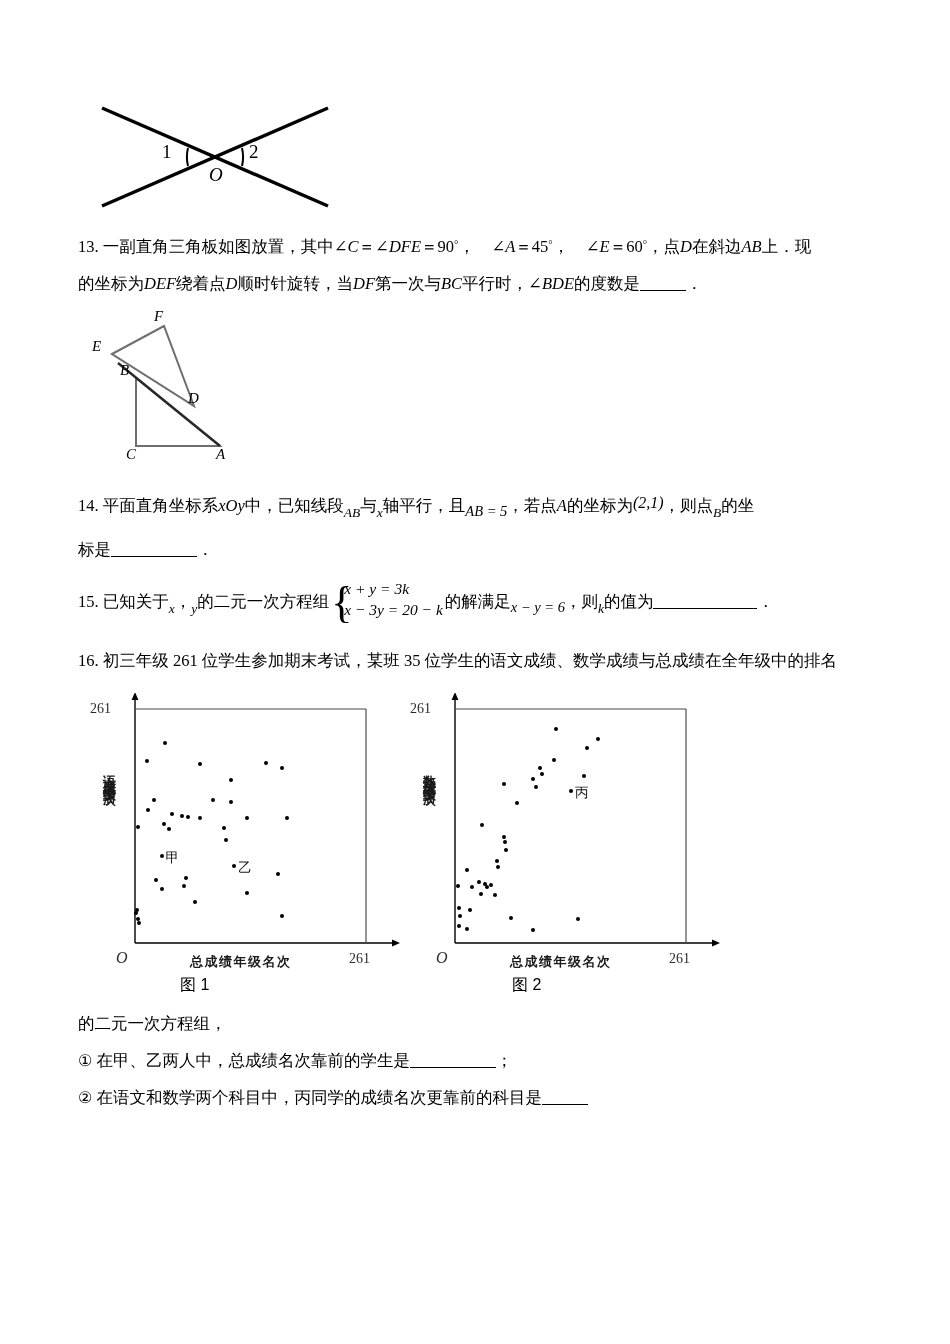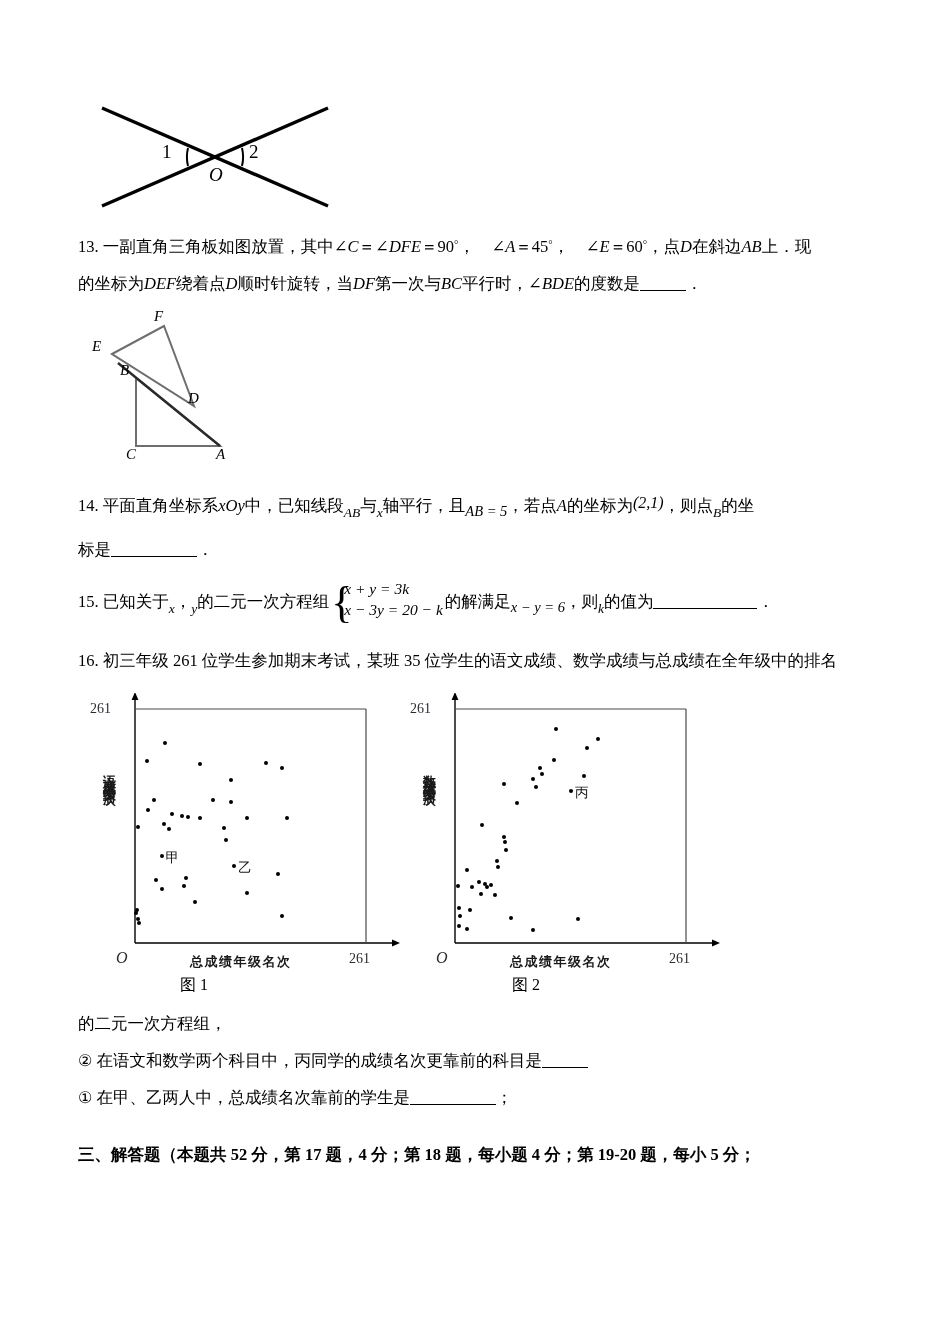--- a/index.html
+++ b/index.html
@@ -81,21 +81,21 @@
   
   .charts-row {
     position: relative;
     height: 300px;
     margin-top: 14px;
   }
   .chart-wrap { position: absolute; top: 0; }
   .chart-caption {
     position: absolute;
     font-size: 16px;
-    font-family: Liberation Serif, serif;
+    font-family: Liberation Sans, sans-serif;
   }
   .axis-y-label {
     position: absolute;
     writing-mode: vertical-rl;
     font-size: 13px;
     letter-spacing: 2.5px;
     font-family: "Liberation Sans", sans-serif;
     font-weight: 600;
     color: #1a1a1a;
   }
@@ -309,24 +309,23 @@
             <span class="pt-label" style="left: 119.943px; top: 74.5862px;">丙</span>
           </div>
       <span class="chart-caption" style="left:86px;top:282px;margin-left:12px;">图 2</span>
     </div>
   </div>
 
   <div class="q" style="margin-top:12px;">
     <span>的二元一次方程组，</span>
   </div>
   <div class="q">
+    <span class="circled">①</span>
+    <span>在甲、乙两人中，总成绩名次靠前的学生是</span><span class="blank-m"></span><span>；</span>
+  </div>
+  <div class="q">
     <span class="circled">②</span>
     <span>在语文和数学两个科目中，丙同学的成绩名次更靠前的科目是</span><span class="blank-s"></span>
   </div>
-  <div class="q">
-    <span class="circled">①</span>
-    <span>在甲、乙两人中，总成绩名次靠前的学生是</span><span class="blank-m"></span><span>；</span>
-  </div>
-
-  <div class="bold-head" style="margin-top:22px;">三、解答题（本题共 52 分，第 17 题，4 分；第 18 题，每小题 4 分；第 19-20 题，每小 5 分；</div>
+
 
 </div>
 </div>
 
 </body></html>

